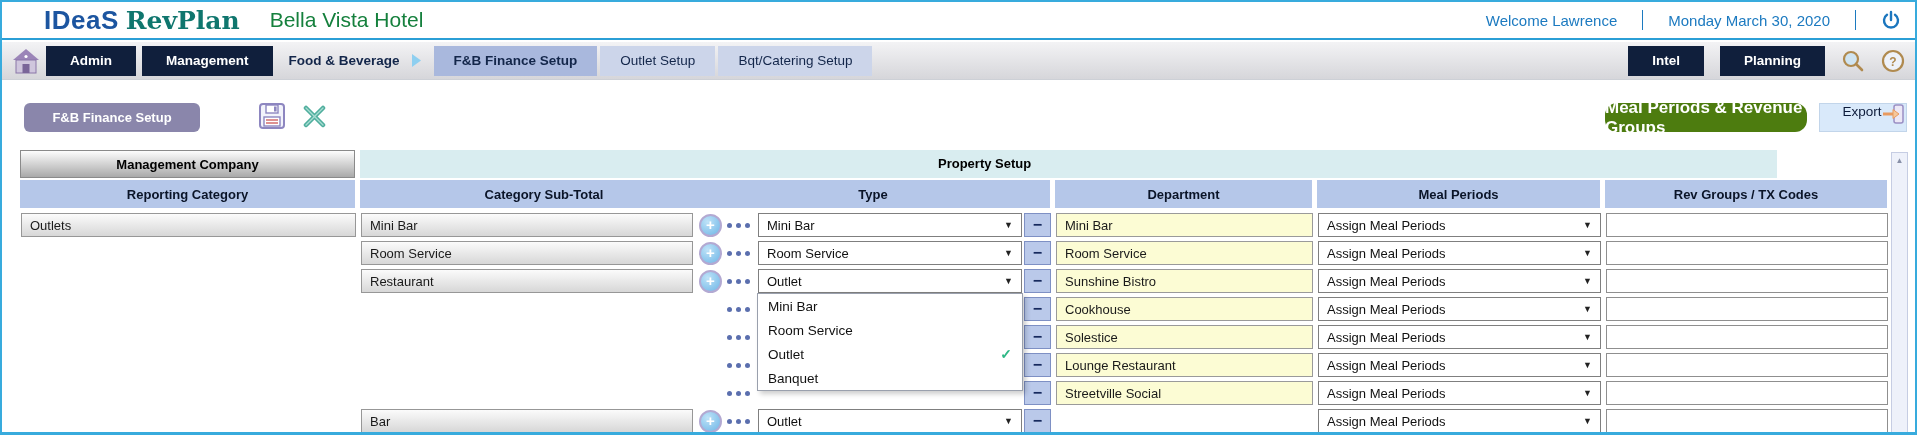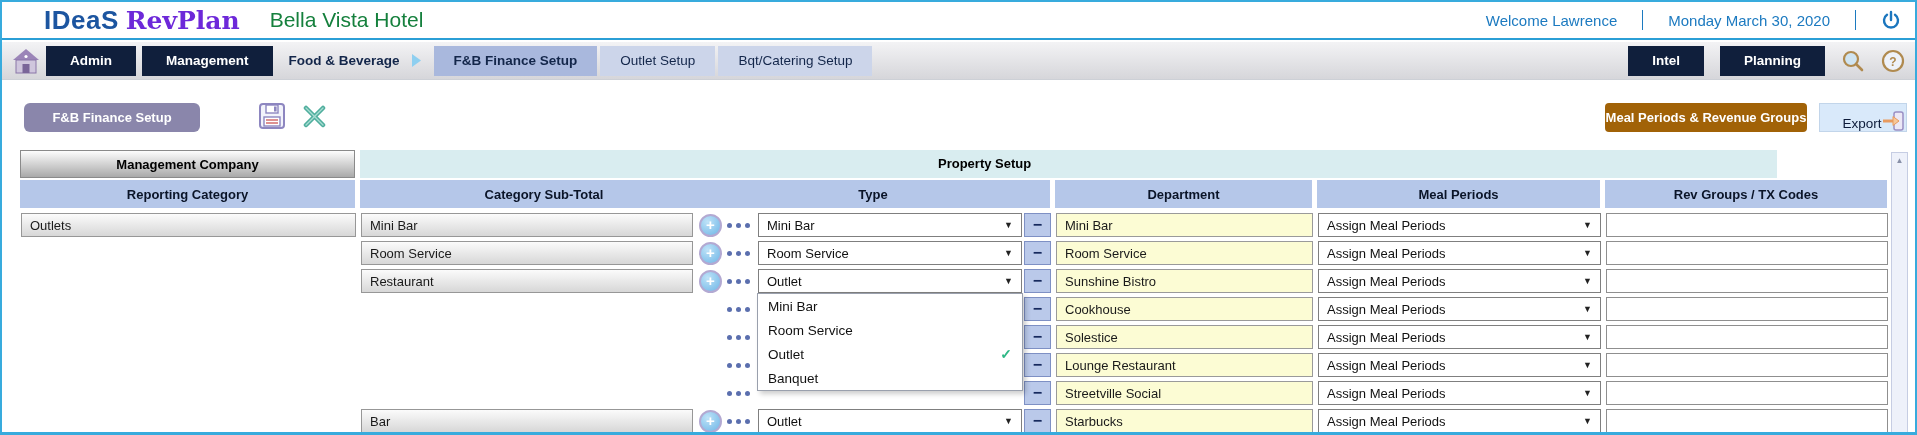--- a/index.html
+++ b/index.html
@@ -3,21 +3,21 @@
 <meta charset="utf-8">
 <style>
   html,body{margin:0;padding:0;background:#fff;font-family:"Liberation Sans",sans-serif;}
   .window{position:relative;width:1917px;height:435px;box-sizing:border-box;
     border:2px solid #38abdd;border-bottom-width:3px;background:#fff;overflow:hidden;}
 
   
   .topbar{position:absolute;left:0;top:0;width:100%;height:38px;display:flex;align-items:center;
     box-sizing:border-box;padding:0 14px 0 42px;background:#fff;border-bottom:2px solid #2b9fd6;}
   .logo1{font-size:26px;font-weight:bold;color:#1c55a0;letter-spacing:.5px;}
-  .logo2{font-size:25px;font-weight:bold;color:#6d28d9;font-family:"DejaVu Serif",serif;margin-left:7px;}
+  .logo2{font-size:25px;font-weight:bold;color:#0f766e;font-family:"DejaVu Serif",serif;margin-left:7px;}
   .hotel{font-size:21px;color:#15803d;margin-left:30px;}
   .top-right{margin-left:auto;display:flex;align-items:center;gap:25px;color:#1c7ac0;font-size:15px;}
   .vsep{width:1px;height:20px;background:#1c7ac0;}
 
   
   .navbar{position:absolute;left:0;top:40px;width:100%;height:38px;display:flex;align-items:center;
     box-sizing:border-box;padding:0 10px;background:linear-gradient(#f3f3f5,#d6d6da);
     border-bottom:1px solid #cdd0d6;}
   .navbtn{height:30px;display:flex;align-items:center;justify-content:center;background:#101f3c;
     color:#fff;font-size:13.5px;font-weight:bold;padding:0 24px;margin-left:6px;cursor:pointer;}
@@ -27,25 +27,25 @@
   .tab.active{background:#a9b8dd;font-weight:bold;}
   .nav-right{margin-left:auto;display:flex;align-items:center;gap:16px;}
   .roundicon{width:24px;height:24px;cursor:pointer;}
 
   
   .pagebtn{position:absolute;left:22px;top:101px;width:176px;height:29px;background:#8a86ab;
     border-radius:6px;color:#fff;font-size:13px;font-weight:bold;display:flex;align-items:center;
     justify-content:center;cursor:pointer;}
   .saveicon{position:absolute;left:256px;top:100px;cursor:pointer;}
   .xicon{position:absolute;left:301px;top:103px;cursor:pointer;}
-  .mprgbtn{position:absolute;left:1603px;top:101px;width:202px;height:29px;background:#a16207;
-    border-radius:4px;color:#fff;font-size:13px;font-weight:bold;display:flex;align-items:center;
+  .mprgbtn{position:absolute;left:1603px;top:101px;width:202px;height:29px;background:#4d7c0f;
+    border-radius:12px;color:#fff;font-size:17px;font-weight:bold;display:flex;align-items:center;
     justify-content:center;cursor:pointer;}
   .exportbtn{position:absolute;left:1817px;top:101px;width:88px;height:29px;background:#d9e9fa;
-    border:1px solid #c2d5ea;box-sizing:border-box;display:flex;align-items:flex-end;justify-content:center;
+    border:1px solid #c2d5ea;box-sizing:border-box;display:flex;align-items:flex-start;justify-content:center;
     font-size:13.5px;color:#0d1b3a;cursor:pointer;padding-left:20px;}
 
   
   .table{position:absolute;left:18px;top:148px;width:1867px;height:283px;font-size:13px;}
   .h1left{position:absolute;left:0;top:0;width:335px;height:28px;
     background:linear-gradient(#fdfdfd,#a9a9a9);border:1px solid #8a8a8a;box-sizing:border-box;
     display:flex;align-items:center;justify-content:center;font-weight:bold;color:#000;}
   .h1right{position:absolute;left:340px;top:0;width:1417px;height:28px;background:#d9edf0;}
   .h1right span{position:absolute;left:578px;top:6px;font-weight:bold;color:#000;}
   .hc{position:absolute;top:30px;height:28px;background:#b5c7e9;display:flex;align-items:center;
@@ -343,21 +343,20 @@
             <i></i>
             <i></i>
             <i></i>
           </div>
         <div class="selbox t-sel">
           <span>Outlet</span>
             <span class="arr">▼</span>
         </div>
         <div class="minus">−</div>
       </div>
-      <div class="ycell depbox">Starbucks</div>
       <div class="selbox mpbox">
         <span>Assign Meal Periods</span>
           <span class="arr">▼</span>
       </div>
       <div class="wcell rgbox"></div>
     </div>
 
     <div class="ddpanel">
       <div class="dditem">
         <span>Mini Bar</span>

